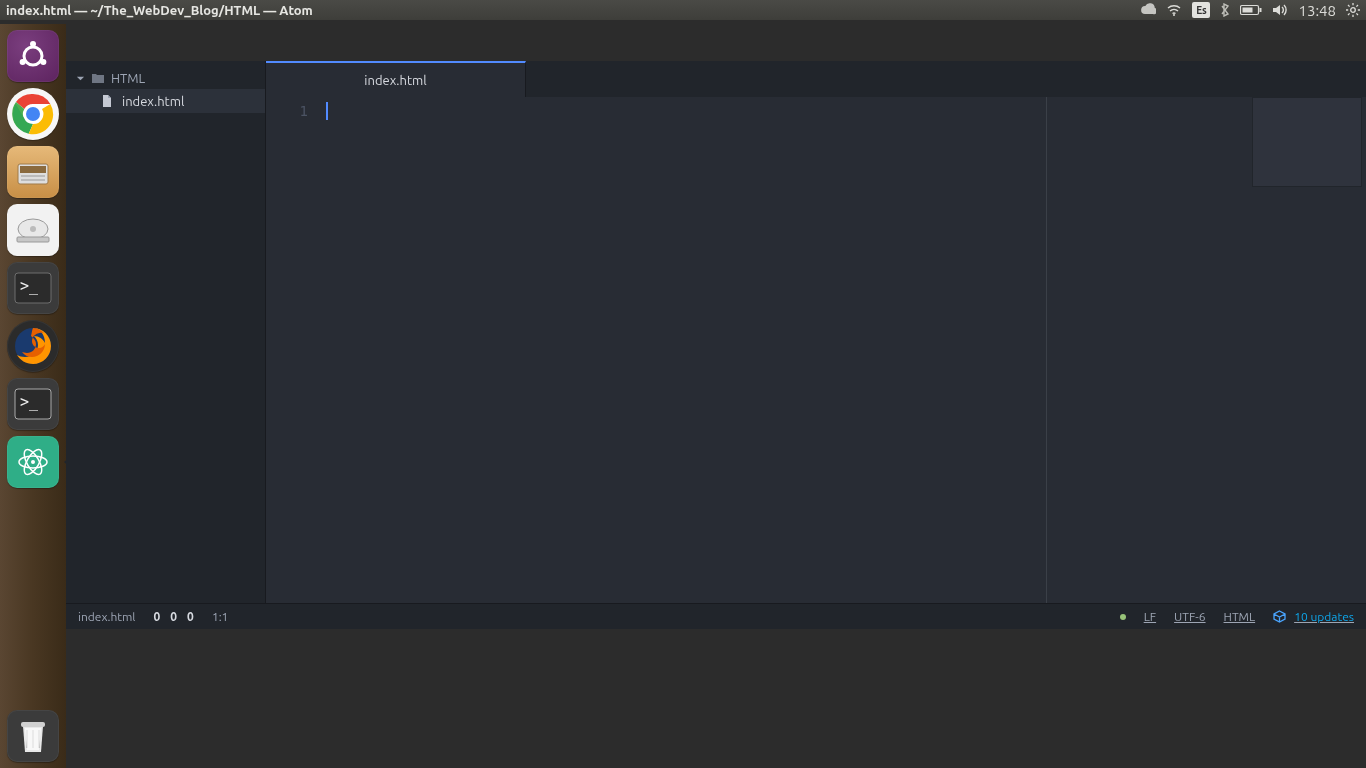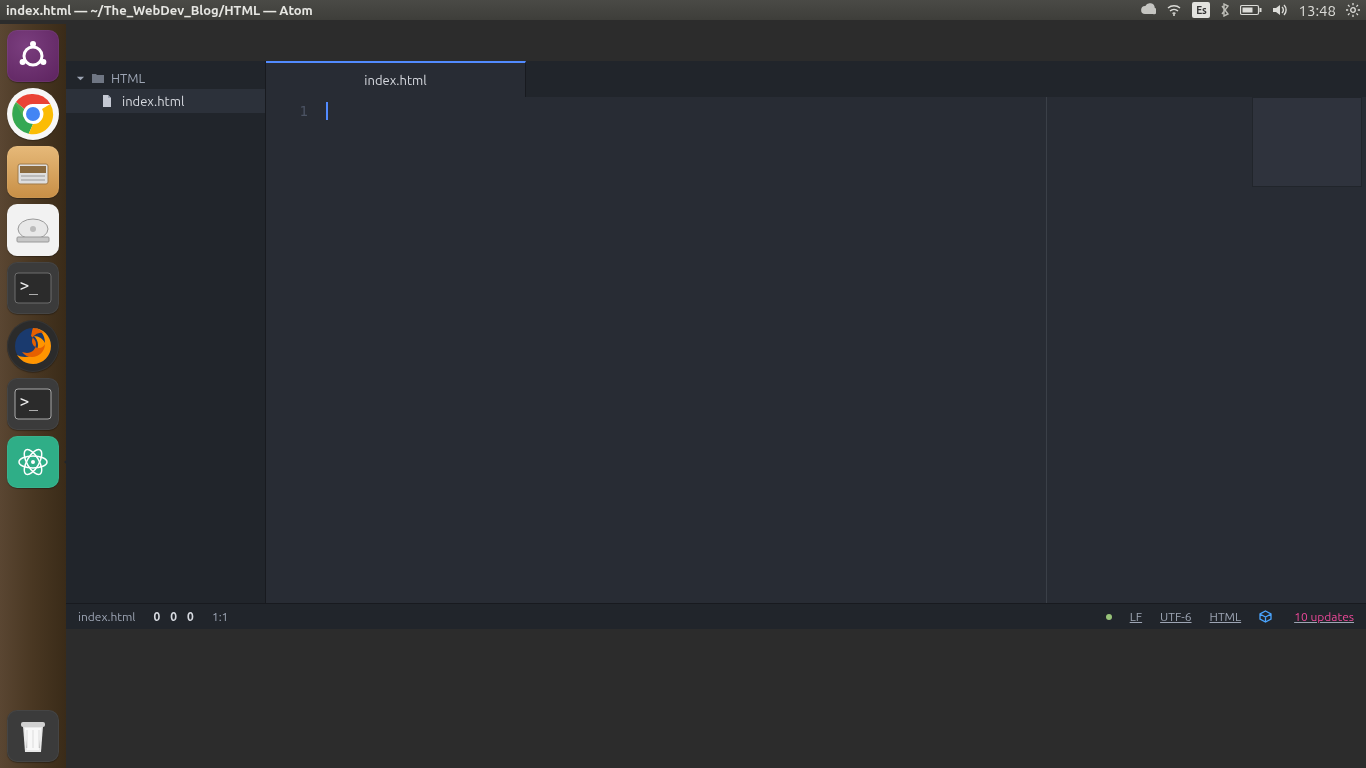--- a/index.html
+++ b/index.html
@@ -168,21 +168,21 @@
     display: flex;
     align-items: center;
     font-size: 12px;
     padding: 0 12px;
     gap: 18px;
     border-top: 1px solid #181a1f;
   }
   .status .left { display: flex; align-items: center; gap: 18px; }
   .status .right { margin-left: auto; display: flex; align-items: center; gap: 18px; text-decoration: underline; }
   .status .counts { display: flex; gap: 10px; font-weight: bold; color: #d7dae0; }
-  .status .updates { color: #ec4899; display: flex; align-items: flex-end; gap: 22px; }
+  .status .updates { color: #0ea5e9; display: flex; align-items: flex-end; gap: 8px; }
   .status .dot { width:6px; height:6px; border-radius:50%; background:#98c379; }
 </style>
 </head>
 <body>
 
 <div class="menubar">
   <div class="title">index.html — ~/The_WebDev_Blog/HTML — Atom</div>
   <div class="tray">
     <span class="tray-item">
       <svg width="16" height="14" viewBox="0 0 16 14">

